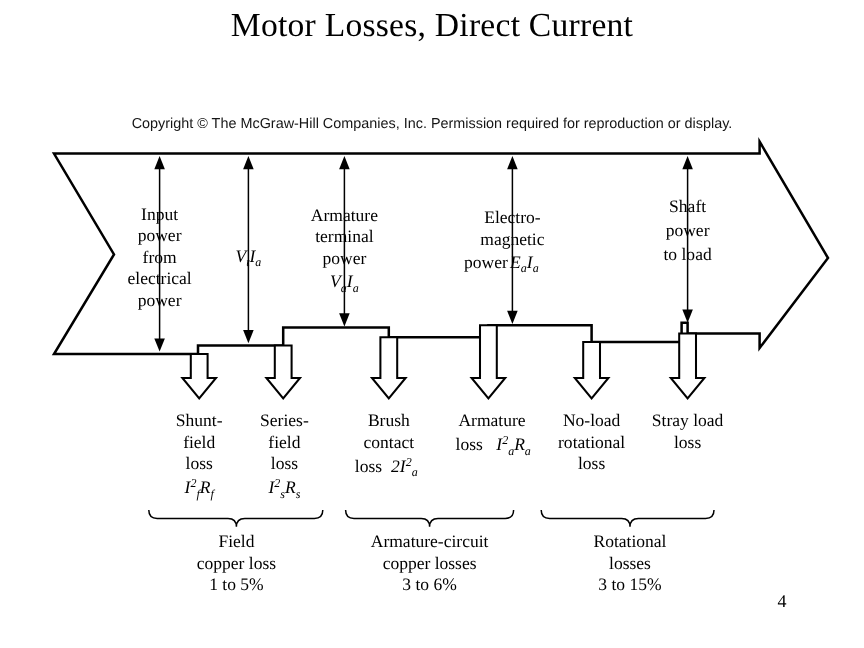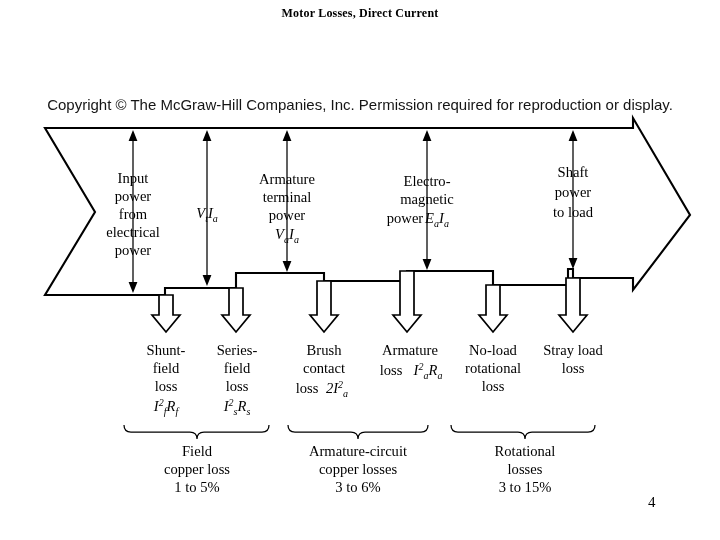--- a/index.html
+++ b/index.html
@@ -9,29 +9,29 @@
     font-family:"Liberation Serif", serif;
     color:#000;
     overflow:hidden;
     position:relative;
   }
   #slide{position:absolute;inset:0;}
   #slide-title{
     position:absolute;top:6px;left:0;width:720px;
     text-align:center;
     font-family:"Liberation Serif", serif;
-    font-weight:bold;
-    font-size:12px;
+    font-weight:normal;
+    font-size:28px;
     letter-spacing:.2px;
   }
   #copyright-line{
     position:absolute;top:96px;left:0;width:720px;
     text-align:center;
     font-family:"Liberation Sans", sans-serif;
-    font-size:15px;
+    font-size:12px;
     color:#151515;
   }
   #page-number{
     position:absolute;left:648px;top:494px;
     font-family:"Liberation Serif", serif;
     font-size:15px;
   }
   #figure-svg{position:absolute;left:0;top:0;}
   .dtxt{font-family:"Liberation Serif", serif;font-size:14.6px;fill:#000;}
   .dtxt-i{font-family:"Liberation Serif", serif;font-size:14.6px;font-style:italic;fill:#000;}

